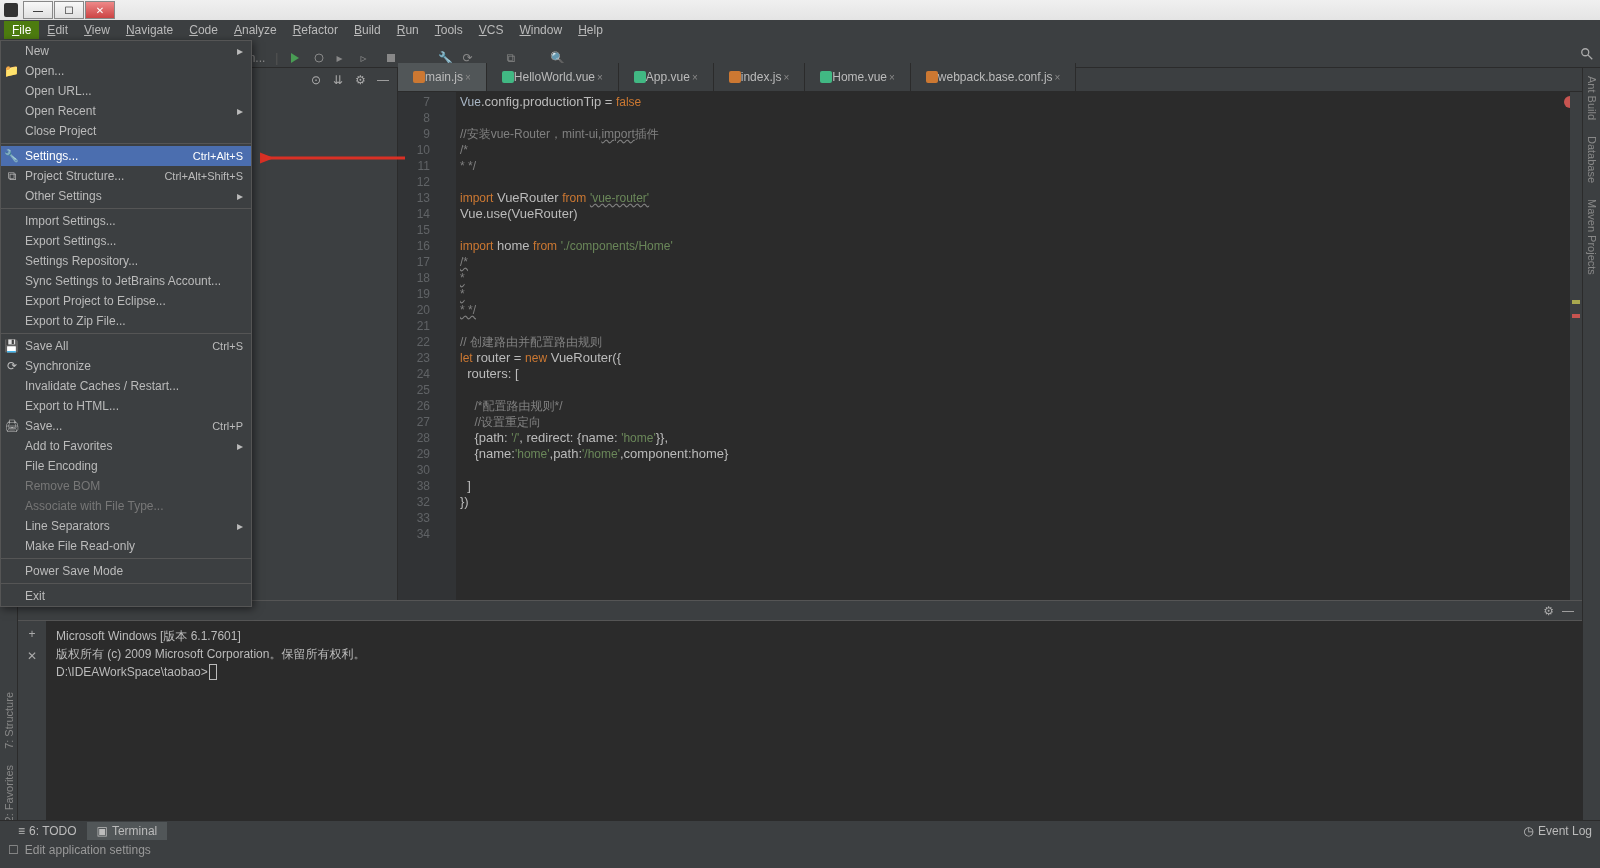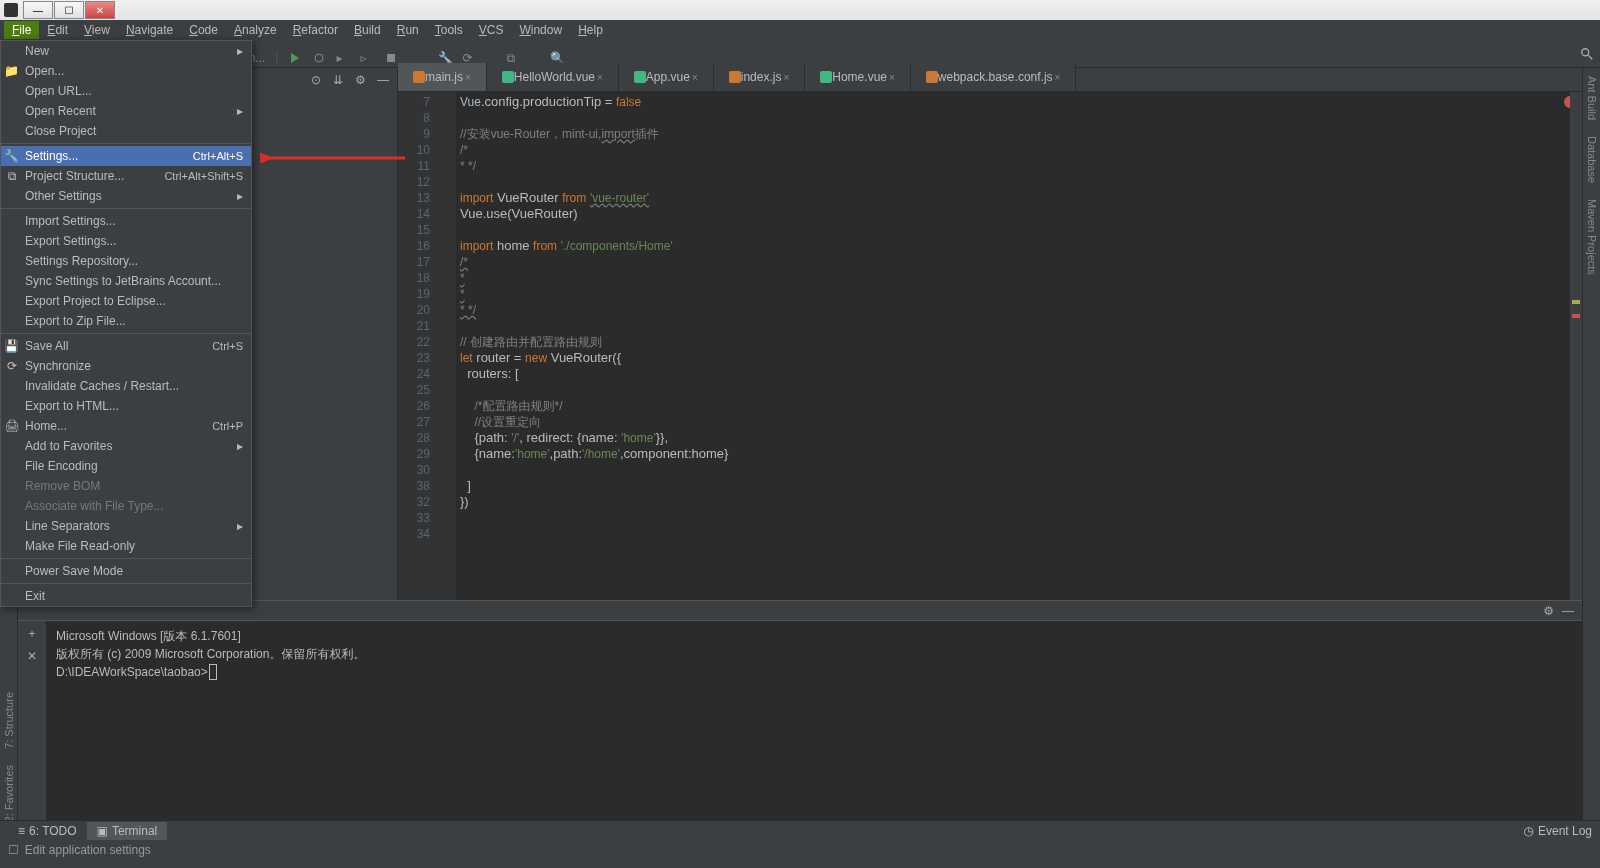--- a/index.html
+++ b/index.html
@@ -203,21 +203,21 @@
       <span>Synchronize</span>
     </div>
     <div class="menu-item">
       <span>Invalidate Caches / Restart...</span>
     </div>
     <div class="menu-item">
       <span>Export to HTML...</span>
     </div>
     <div class="menu-item">
       <span class="menu-icon">🖨</span>
-      <span>Home...</span>
+      <span>Save...</span>
       <span class="shortcut">Ctrl+P</span>
     </div>
     <div class="menu-item">
       <span>Add to Favorites</span>
       <span class="submenu-arrow">▸</span>
     </div>
     <div class="menu-item">
       <span>File Encoding</span>
     </div>
     <div class="menu-item disabled">

